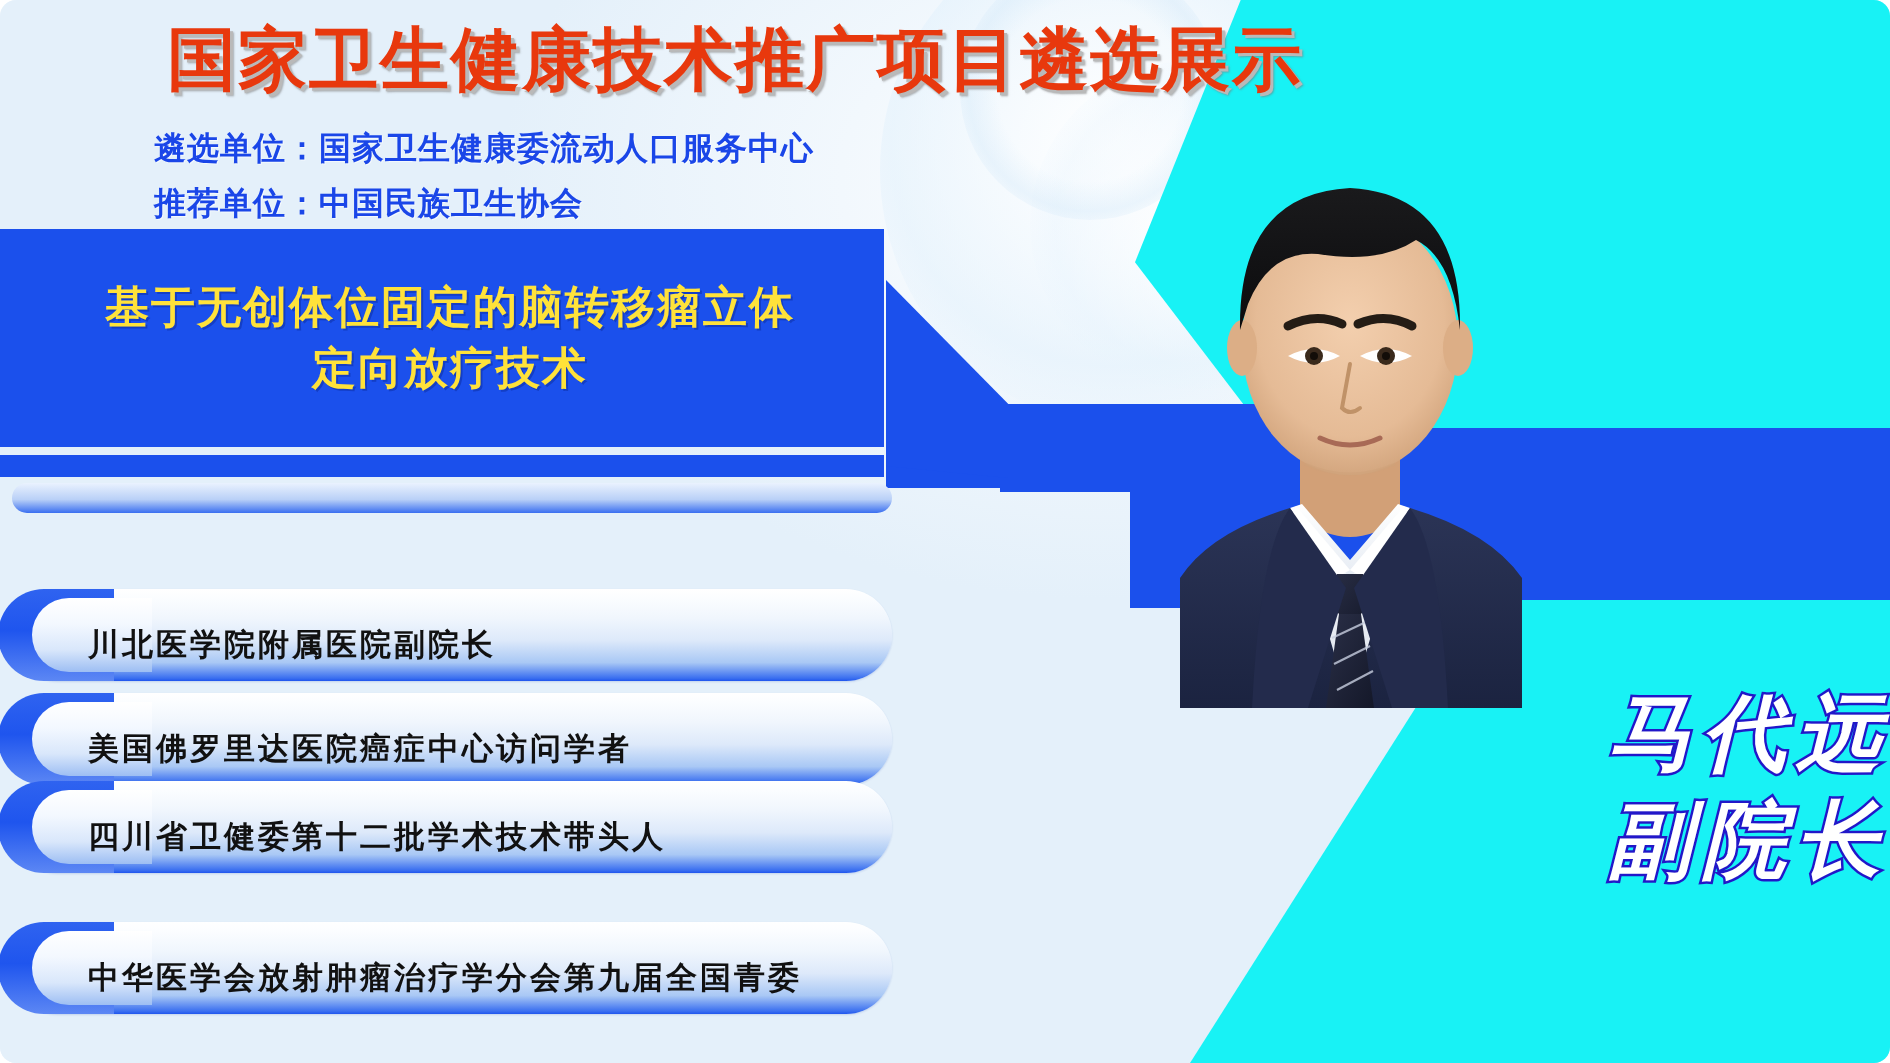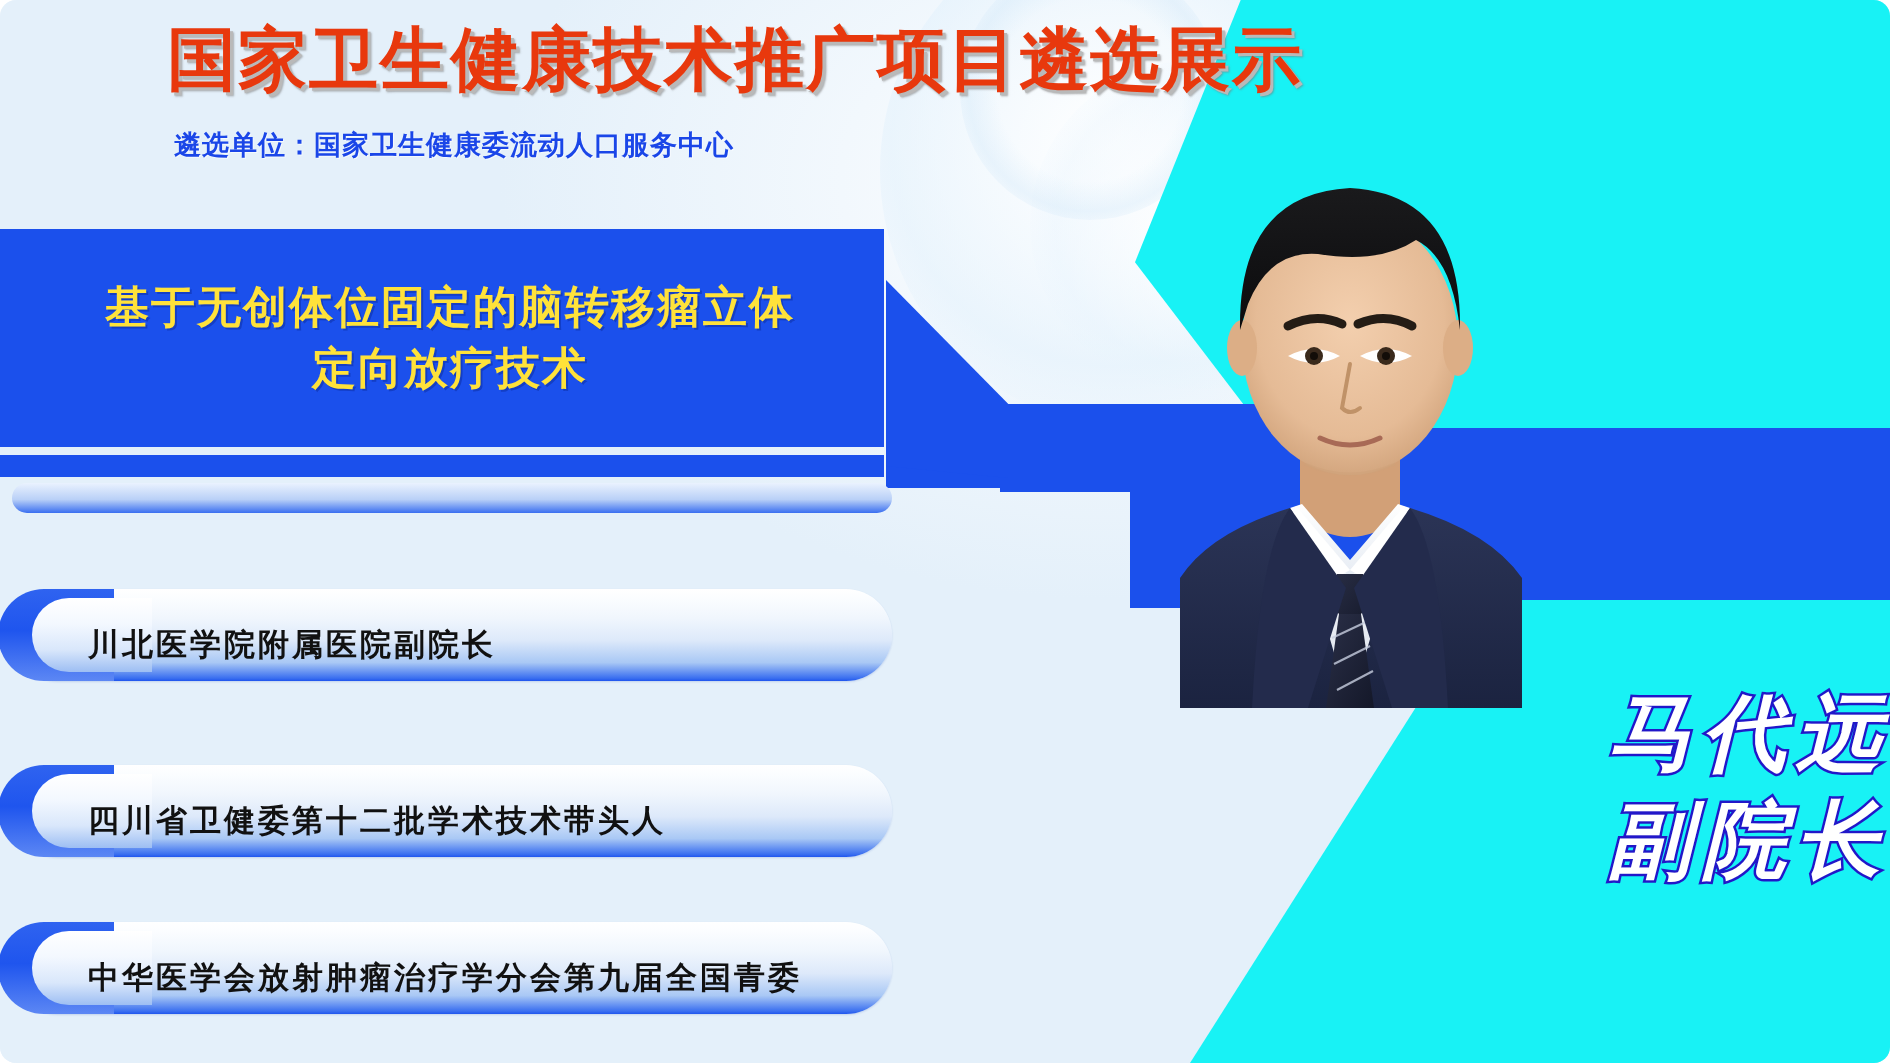--- a/index.html
+++ b/index.html
@@ -60,23 +60,23 @@
     font-weight:bold;
     font-size:69px;
     letter-spacing:2px;
     color:#e8380d;
     text-shadow:
        3px 3px 0 #b9b9b9,
        4px 4px 2px rgba(120,120,120,.55);
     white-space:nowrap;
   }
   .sub-line{
-    position:absolute; left:174px;
+    position:absolute; left:154px;
     font-family:"Liberation Sans","DejaVu Sans",sans-serif;
-    font-weight:bold; font-size:27px;
+    font-weight:bold; font-size:32px;
     color:#1a46e8;
     letter-spacing:1px;
     white-space:nowrap;
     text-shadow:1px 1px 0 rgba(255,255,255,.6);
   }
   .sub-1{ top:127px; }
   .sub-2{ top:182px; }
 
   
   .title-panel{
@@ -158,21 +158,21 @@
     font-family:"DejaVu Serif","Liberation Serif",serif;
     font-weight:bold;
     font-size:31px;
     letter-spacing:3px;
     color:#111111;
     white-space:nowrap;
   }
   .pill-1{ top:483px; }
   .pill-2{ top:589px; }
   .pill-3{ top:693px; }
-  .pill-4{ top:765px;text-align:center; }
+  .pill-4{ top:781px;text-align:center; }
   .pill-5{ top:922px; }
 
   
   .pill-strip{
     position:absolute; left:12px; width:880px; height:30px;
     border-radius:15px;
     background:linear-gradient(to bottom,#eaf2fe 0%, #b9d0f7 55%, #3a6ff0 100%);
   }
 
   
@@ -211,20 +211,21 @@
   <div class="bg-swirl"></div>
   <div class="bg-swirl2"></div>
   <div class="bg-swirl3"></div>
 
   <div class="cyan-wedge"></div>
   <div class="blue-band"></div>
   <div class="cyan-lower"></div>
 
   <div class="main-title">国家卫生健康技术推广项目遴选展示</div>
   <div class="sub-line sub-1">遴选单位：国家卫生健康委流动人口服务中心</div>
+  <div class="sub-line sub-2">推荐单位：中国民族卫生协会</div>
 
   <div class="title-panel">
     <div class="title-panel-inner">
       <div class="panel-line">基于无创体位固定的脑转移瘤立体</div>
       <div class="panel-line">定向放疗技术</div>
     </div>
   </div>
   <div class="ribbon-fold"></div>
   <div class="ribbon-right"></div>
   <div class="panel-underline"></div>
@@ -232,20 +233,25 @@
   <div class="panel-underline3"></div>
 
   <div class="pill-strip pill-1" style="top:483px"></div>
 
   <div class="pill pill-2">
     <div class="pill-cap"></div>
     <div class="pill-cap-inner"></div>
     <div class="pill-text">川北医学院附属医院副院长</div>
   </div>
 
+  <div class="pill pill-3">
+    <div class="pill-cap"></div>
+    <div class="pill-cap-inner"></div>
+    <div class="pill-text">美国佛罗里达医院癌症中心访问学者</div>
+  </div>
 
   <div class="pill pill-4">
     <div class="pill-cap"></div>
     <div class="pill-cap-inner"></div>
     <div class="pill-text">四川省卫健委第十二批学术技术带头人</div>
   </div>
 
   <div class="pill pill-5">
     <div class="pill-cap"></div>
     <div class="pill-cap-inner"></div>

